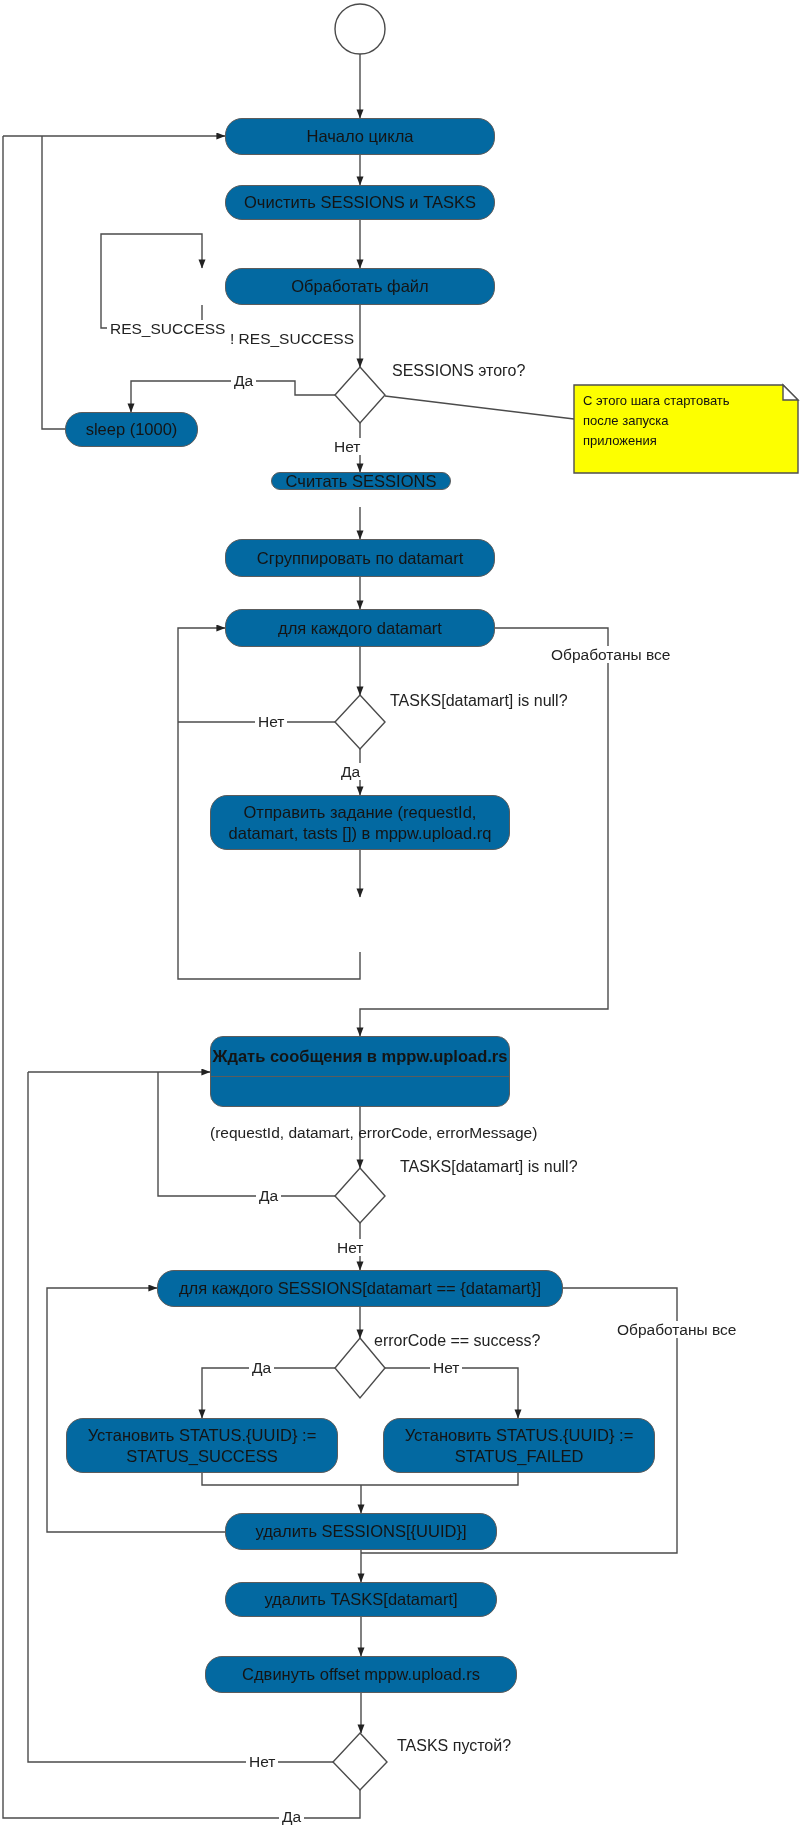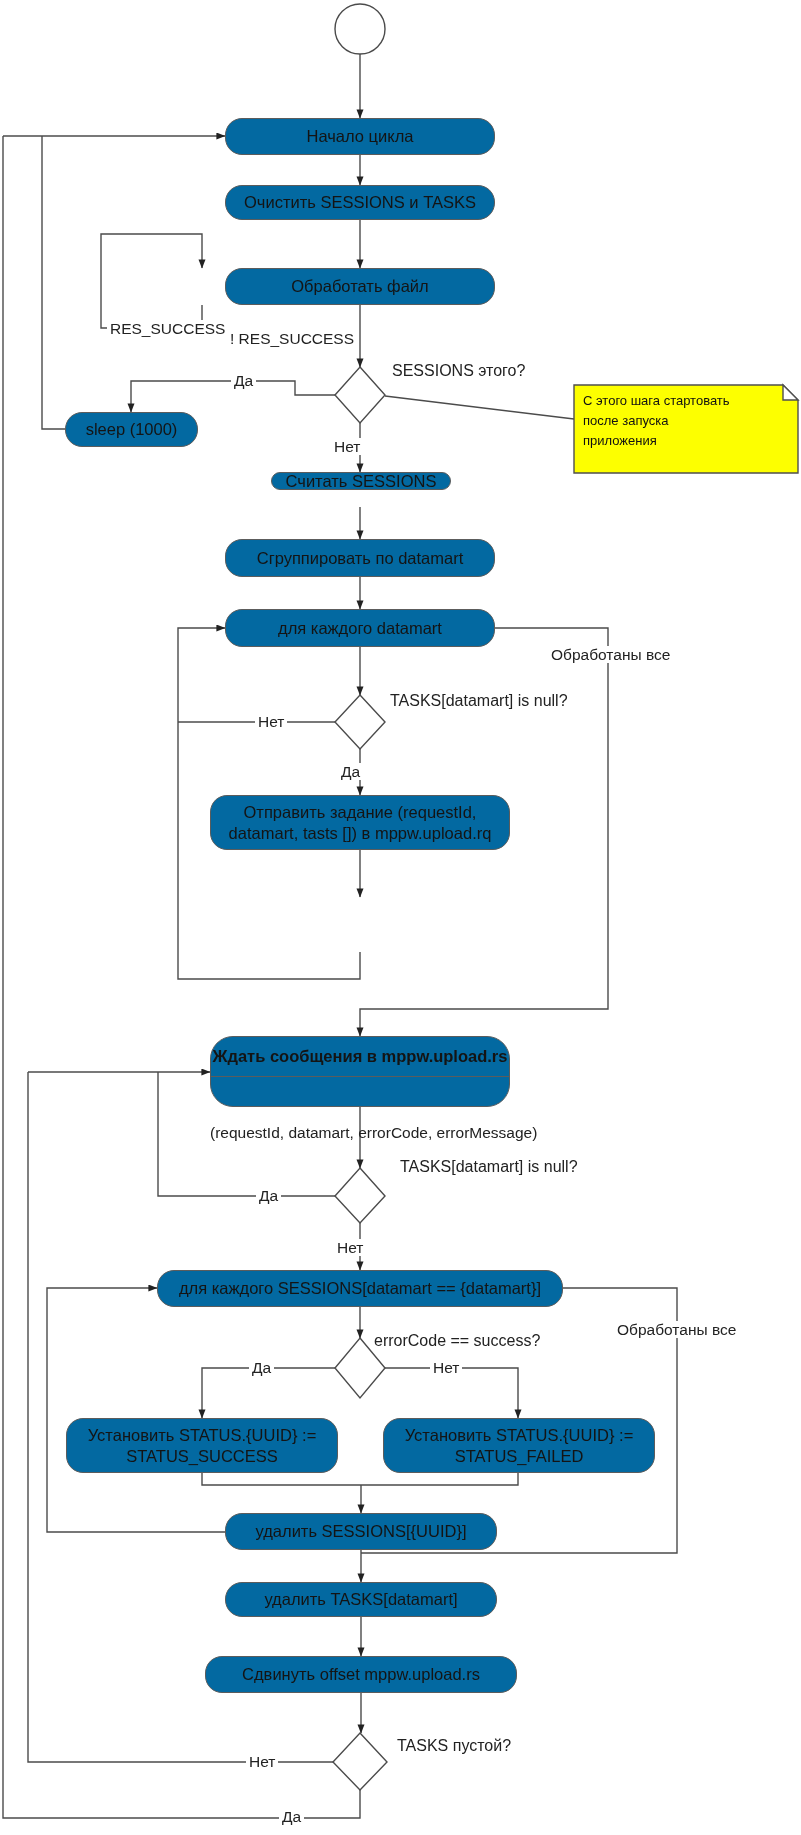--- a/index.html
+++ b/index.html
@@ -7,21 +7,21 @@
     position:relative;width:801px;height:1835px;background:#ffffff;
     font-family:"Liberation Sans","DejaVu Sans",sans-serif;color:#1c1c1c;overflow:hidden;
   }
   #wires{position:absolute;left:0;top:0;width:801px;height:1835px;}
   .node{
     position:absolute;box-sizing:border-box;
     border:1.5px solid #5c5c5c;border-radius:17px;background:#0369a1;
     display:flex;align-items:center;justify-content:center;text-align:center;
     font-size:16.5px;line-height:1.25;padding:2px 8px;color:#141414;
   }
-  .node.wait{flex-direction:column;justify-content:flex-start;padding:0;border-radius:23px;}
+  .node.wait{flex-direction:column;justify-content:flex-start;padding:0;border-radius:13px;}
   .wait-title{
     width:100%;box-sizing:border-box;height:40px;display:flex;align-items:center;justify-content:center;
     font-weight:bold;border-bottom:1.4px solid #5c5c5c;font-size:16.5px;
   }
   .wait-body{flex:1;}
   .elabel{position:absolute;font-size:15.5px;line-height:1.1;color:#222;white-space:nowrap;}
   .elabel.online{background:#ffffff;padding:0 3px;}
   .qlabel{font-size:16px;}
   #note-text{
     position:absolute;left:583px;top:391px;width:205px;

